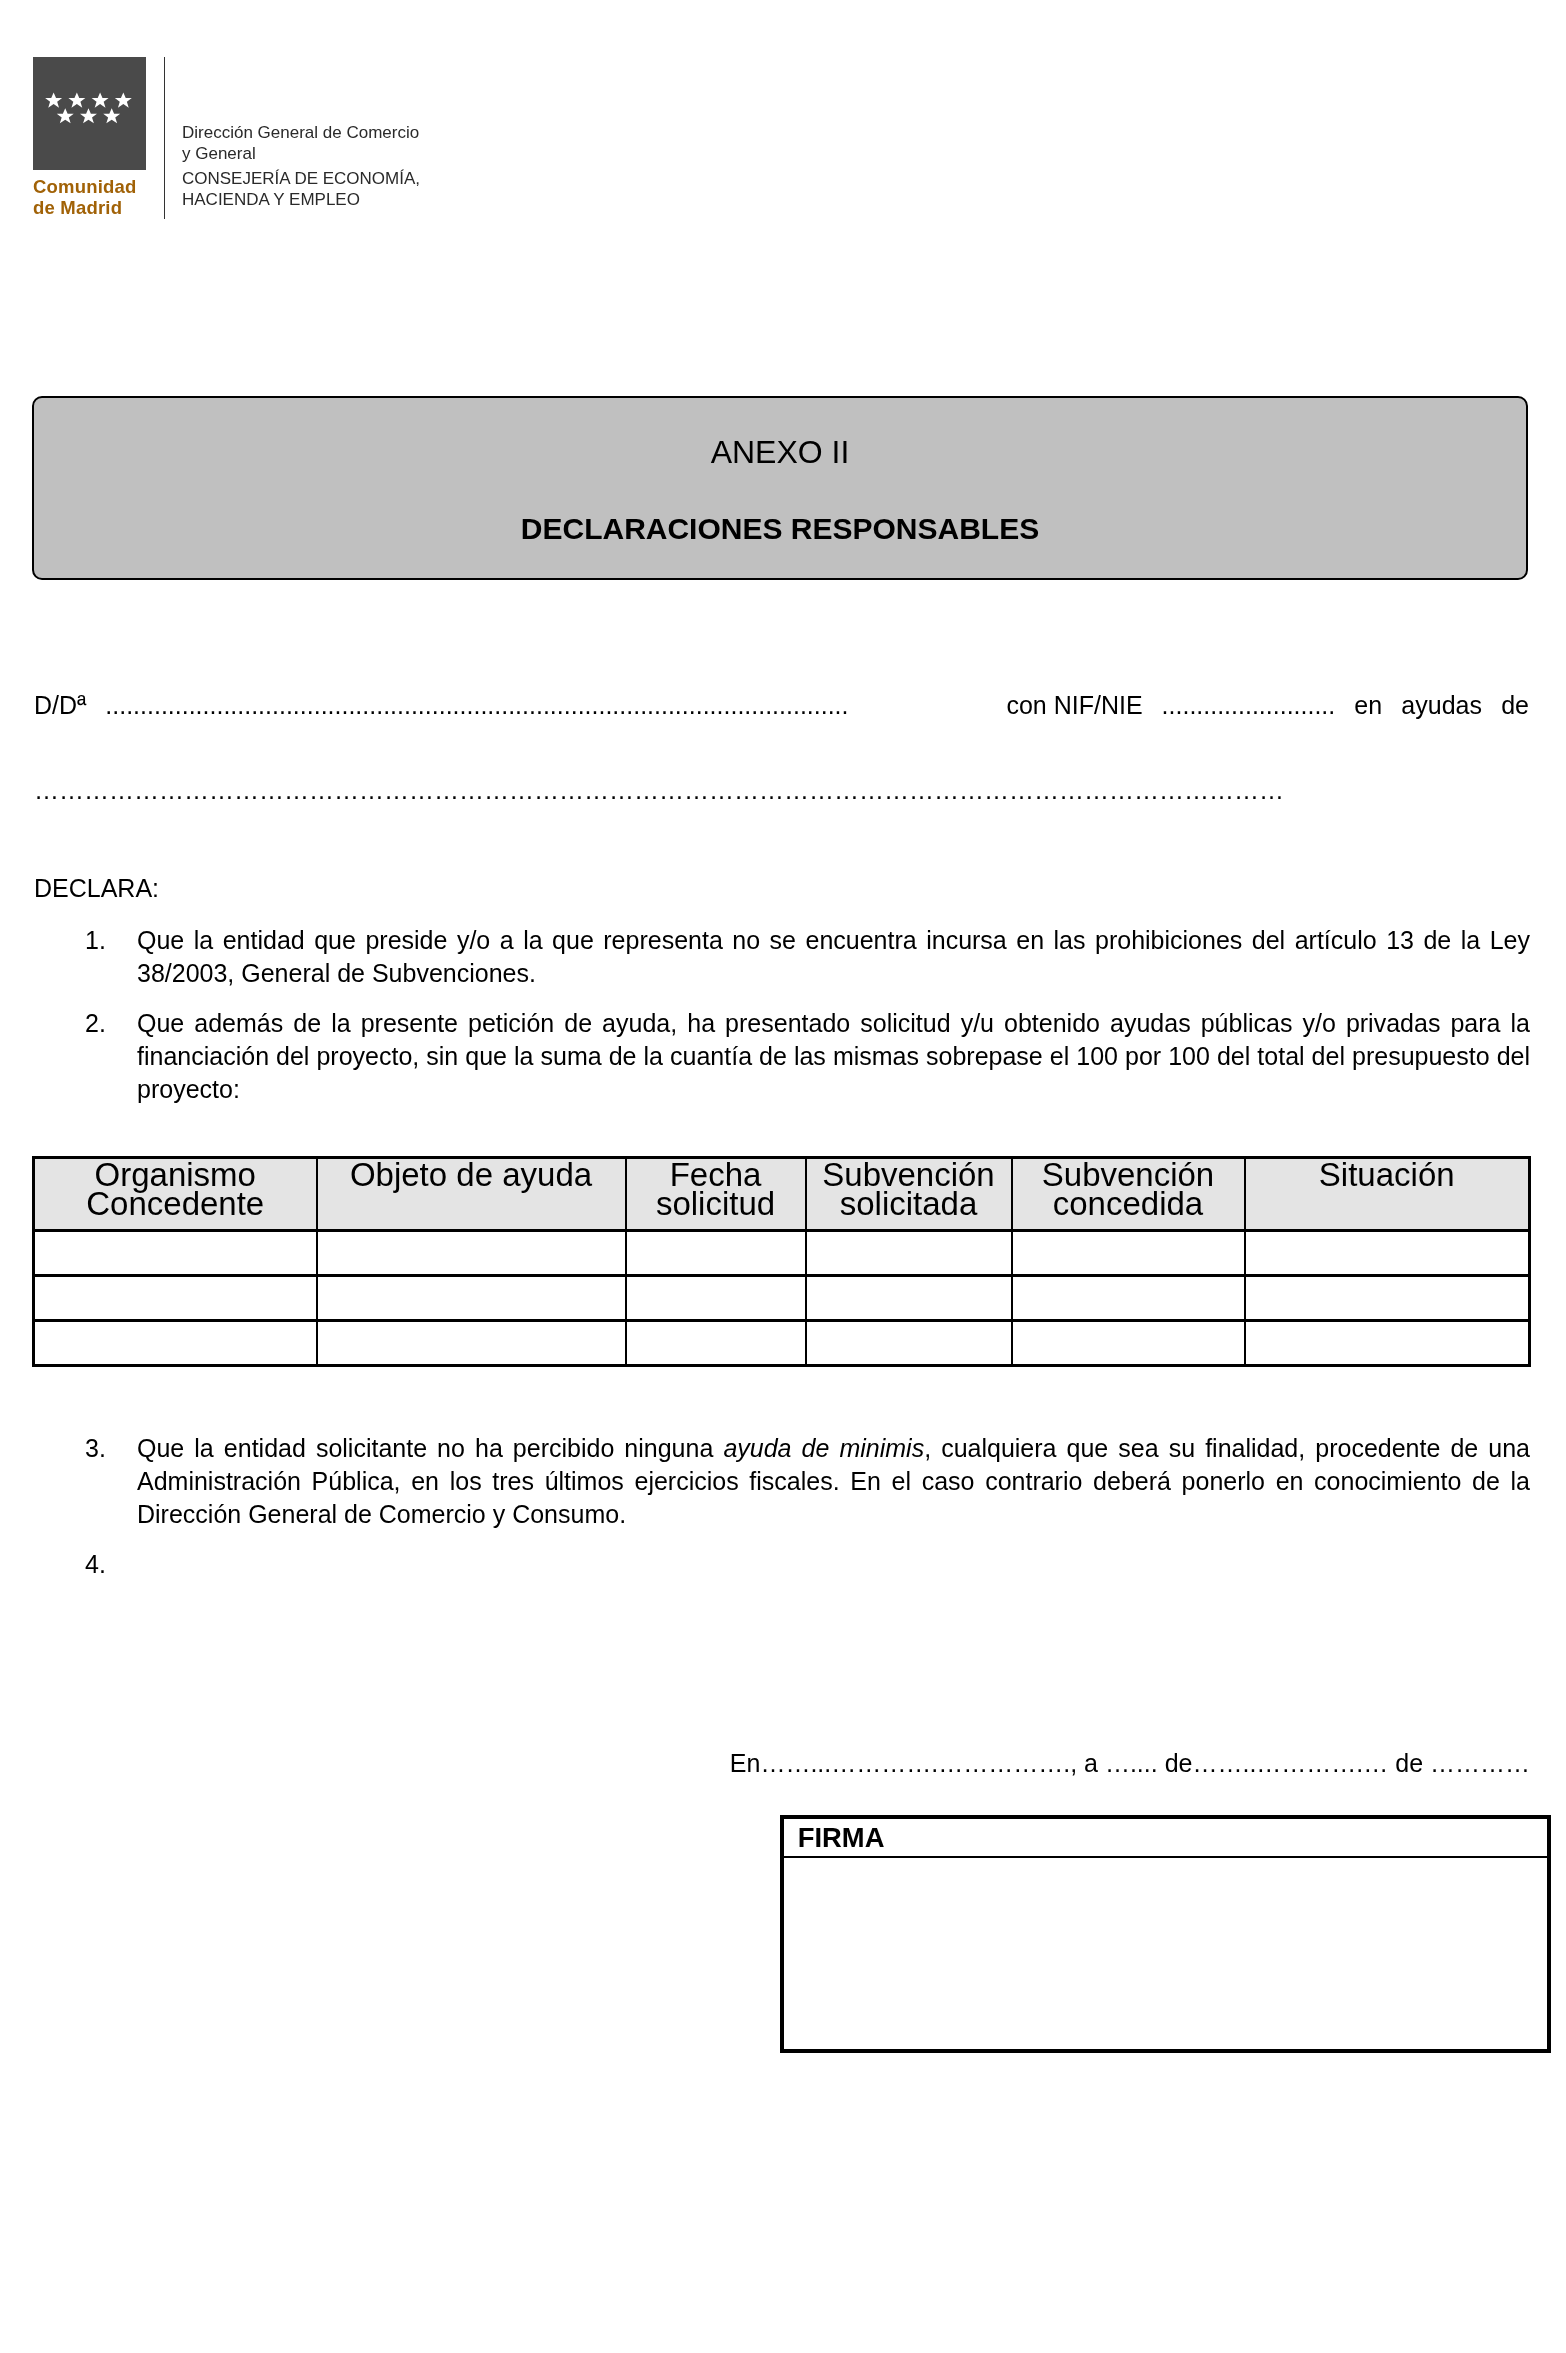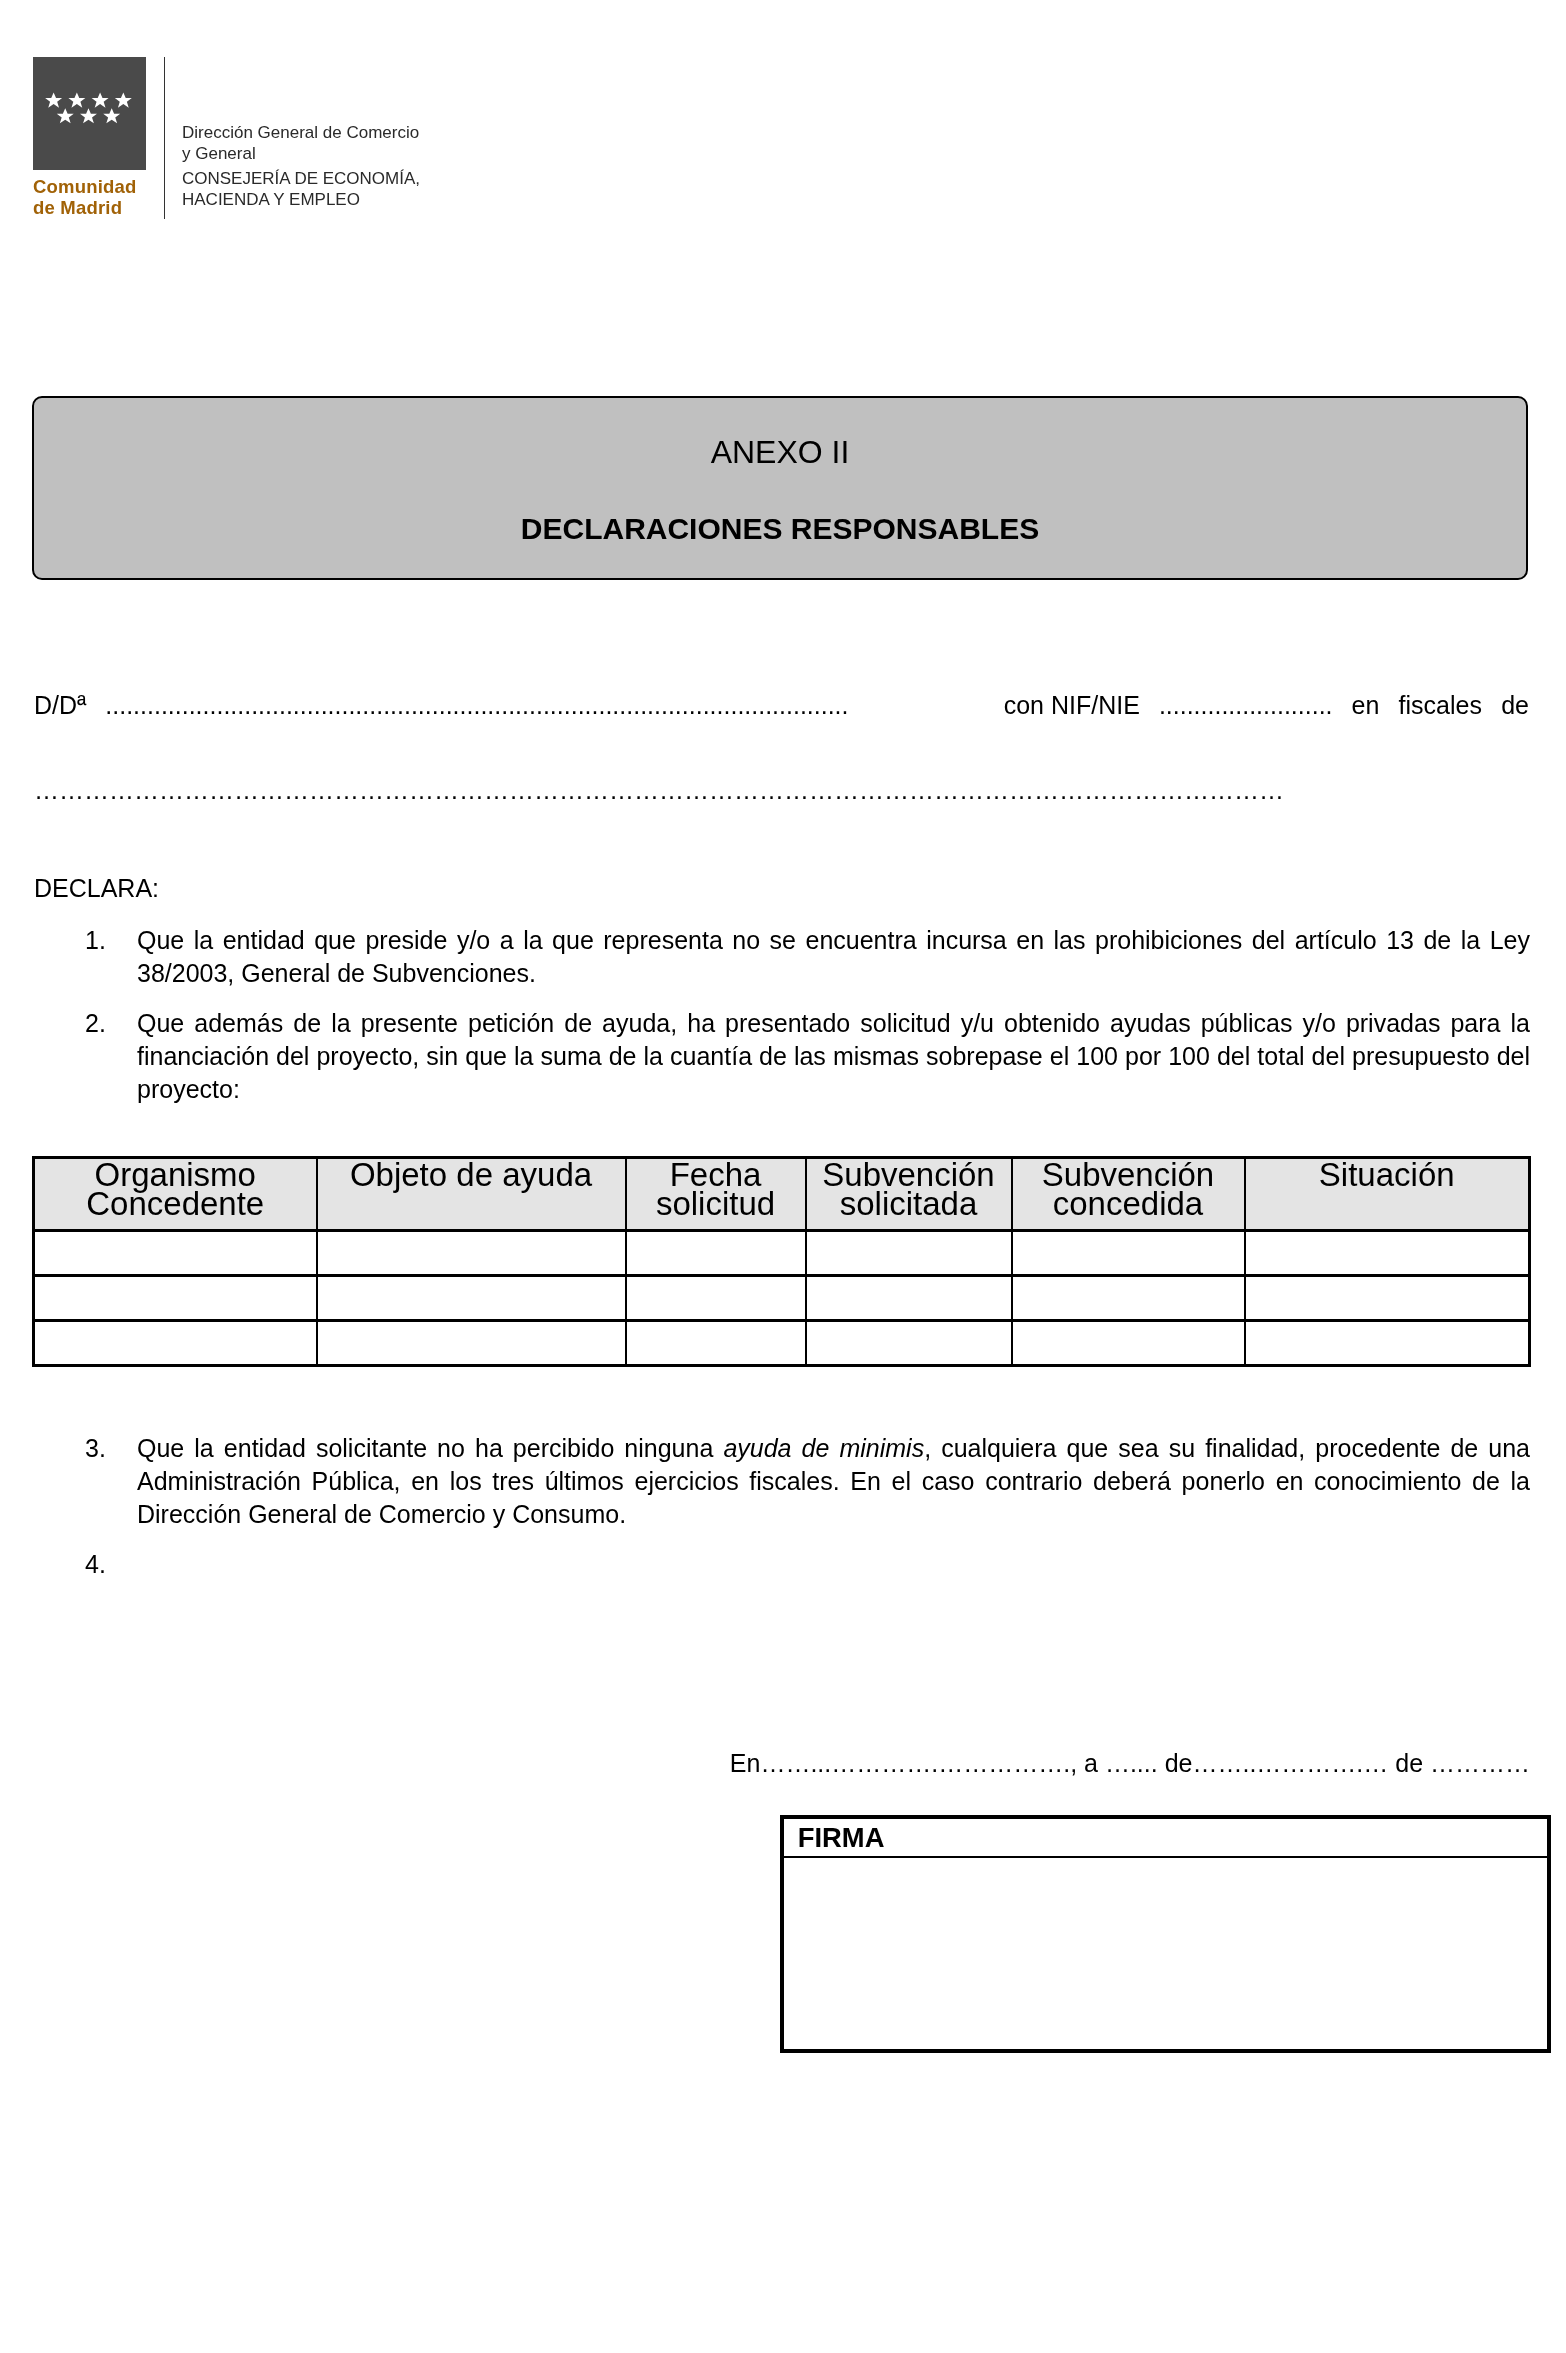--- a/index.html
+++ b/index.html
@@ -93,21 +93,21 @@
   <div class="abs title-annex">ANEXO II</div>
   <div class="abs title-main">DECLARACIONES RESPONSABLES</div>
 </div>
 
 <div class="abs body-text line-dd">
   <div class="row-flex">
     <span>D/Dª</span>
     <span style="flex:1; overflow:hidden; white-space:nowrap; margin-left:19px;">...........................................................................................................</span>
     <span>con NIF/NIE</span>
     <span style="margin-left:19px;">.........................</span>
-    <span style="margin-left:19px; word-spacing:12.3px;">en fiscales de</span>
+    <span style="margin-left:19px; word-spacing:12.3px;">en ayudas de</span>
   </div>
 </div>
 <div class="abs dots-full">……………………………………………………………………………………………………………………………………</div>
 
 <div class="abs body-text declara">DECLARA:</div>
 
 <div class="abs body-text list list-a">
   <div class="li">
     <span class="num">1.</span>
     <span>Que la entidad que preside y/o a la que representa no se encuentra incursa en las prohibiciones del artículo 13 de la Ley 38/2003, General de Subvenciones.</span>

